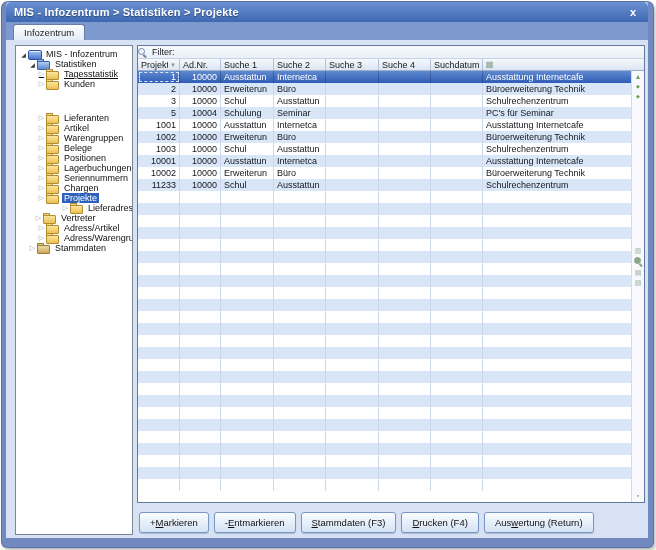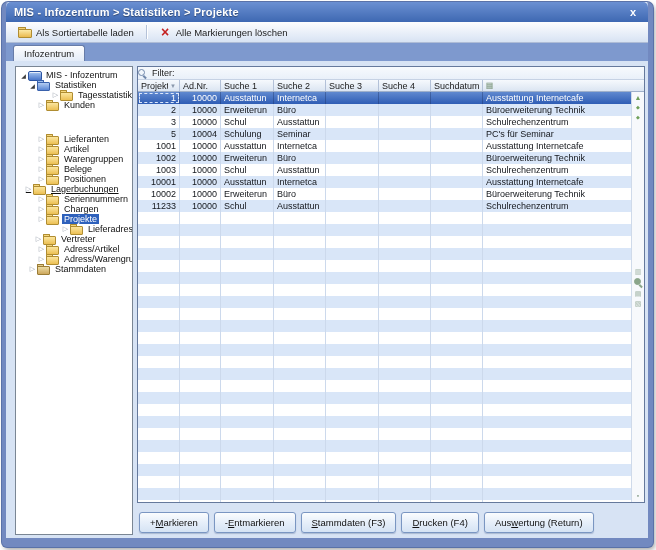--- a/index.html
+++ b/index.html
@@ -119,51 +119,40 @@
 <body>
 
 <div class="page">
   <div class="window">
 
     <div class="titlebar">
       <span class="title">MIS - Infozentrum &gt; Statistiken &gt; Projekte</span>
       <span class="close">x</span>
     </div>
 
-    <div class="toolbar">
-      <div class="tbtn">
-        <span class="ic-openfolder"></span>
-        <span>Als Sortiertabelle laden</span>
-      </div>
-      <div class="tsep"></div>
-      <div class="tbtn">
-        <span class="ic-redx">×</span>
-        <span>Alle Markierungen löschen</span>
-      </div>
-    </div>
 
     <div class="tabband">
       <div class="tab">
         <span>Infozentrum</span>
       </div>
     </div>
 
     <div class="content">
       <div class="treepanel" id="tree">
           <div class="trow" style="padding-left: 3px;">
     <span class="arrow expanded">◢</span>
     <span class="ticon drive"></span>
     <span class="tlabel">MIS - Infozentrum</span>
   </div>
           <div class="trow" style="padding-left: 12px;">
     <span class="arrow expanded">◢</span>
     <span class="ticon bluefolder"></span>
     <span class="tlabel">Statistiken</span>
   </div>
-          <div class="trow" style="padding-left: 35px;">
+          <div class="trow" style="padding-left: 21px; text-decoration: underline;">
     <span class="arrow collapsed">▷</span>
     <span class="ticon folder"></span>
     <span class="tlabel">Tagesstatistik</span>
   </div>
           <div class="trow" style="padding-left: 21px;">
     <span class="arrow collapsed">▷</span>
     <span class="ticon folder"></span>
     <span class="tlabel">Kunden</span>
   </div>
           <div class="trow" style="padding-left: 21px; margin-top: 24px;">
@@ -184,21 +173,21 @@
           <div class="trow" style="padding-left: 21px;">
     <span class="arrow collapsed">▷</span>
     <span class="ticon folder"></span>
     <span class="tlabel">Belege</span>
   </div>
           <div class="trow" style="padding-left: 21px;">
     <span class="arrow collapsed">▷</span>
     <span class="ticon folder"></span>
     <span class="tlabel">Positionen</span>
   </div>
-          <div class="trow" style="padding-left: 8px; text-decoration: underline;">
+          <div class="trow" style="padding-left: 21px;">
     <span class="arrow collapsed">▷</span>
     <span class="ticon folder"></span>
     <span class="tlabel">Lagerbuchungen</span>
   </div>
           <div class="trow" style="padding-left: 21px;">
     <span class="arrow collapsed">▷</span>
     <span class="ticon folder"></span>
     <span class="tlabel">Seriennummern</span>
   </div>
           <div class="trow" style="padding-left: 21px;">

